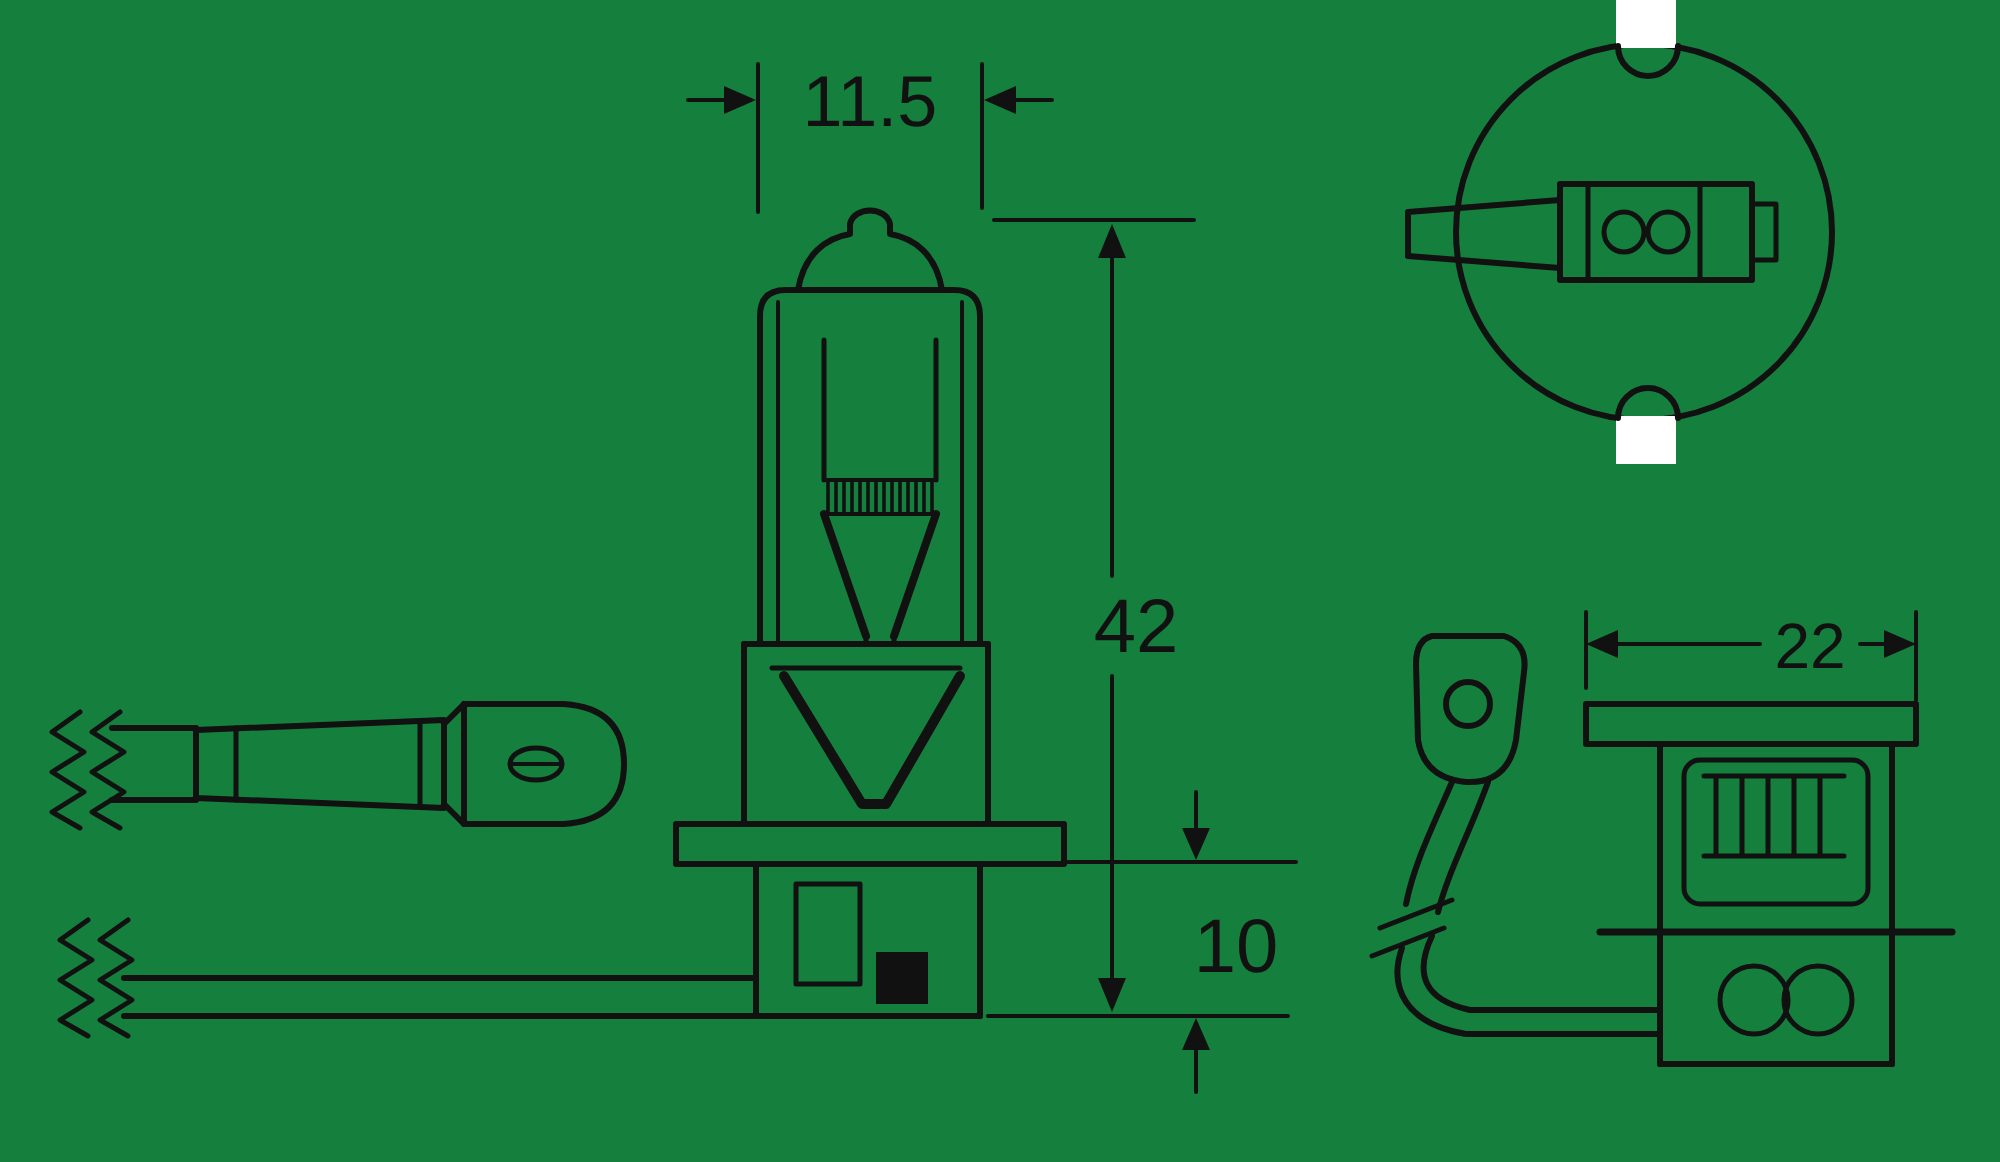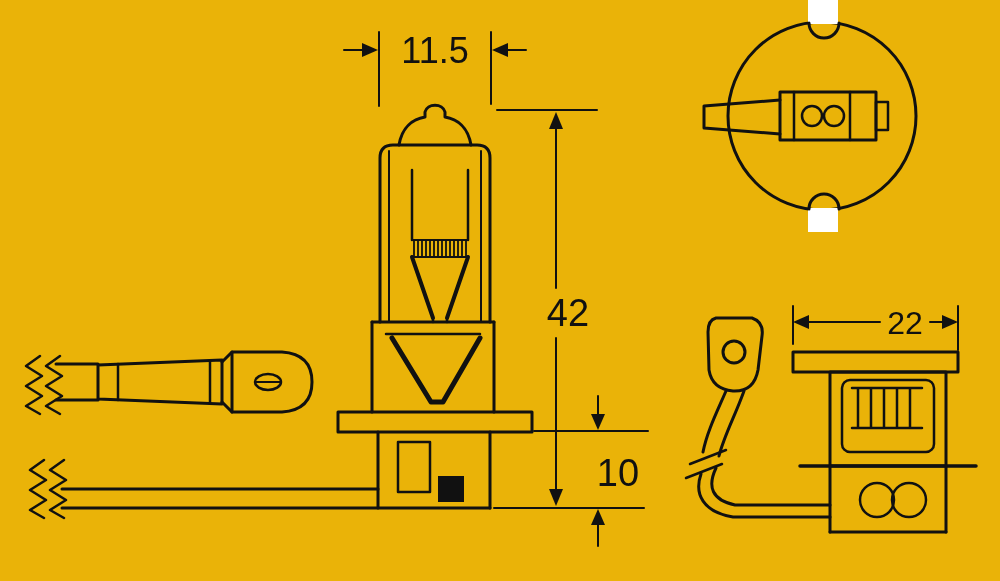--- a/index.html
+++ b/index.html
@@ -1,16 +1,16 @@
 <!DOCTYPE html>
 <html><head>
 <meta charset="utf-8">
 <style>
   html,body{margin:0;padding:0;background:#fff;}
-  .stage{position:relative;width:1000px;height:581px;background:#eab308;overflow:hidden;
+  .stage{position:relative;width:1000px;height:581px;background:#15803d;overflow:hidden;
          font-family:"Liberation Sans", sans-serif;}
   svg{display:block;}
   text{font-family:"Liberation Sans", sans-serif;fill:#111;}
 </style>
 </head>
 <body>
 
 <div class="stage">
 <svg width="1000" height="581" viewBox="0 0 1000 581">
   <g stroke="#111" fill="none" stroke-linecap="round" stroke-linejoin="round">

